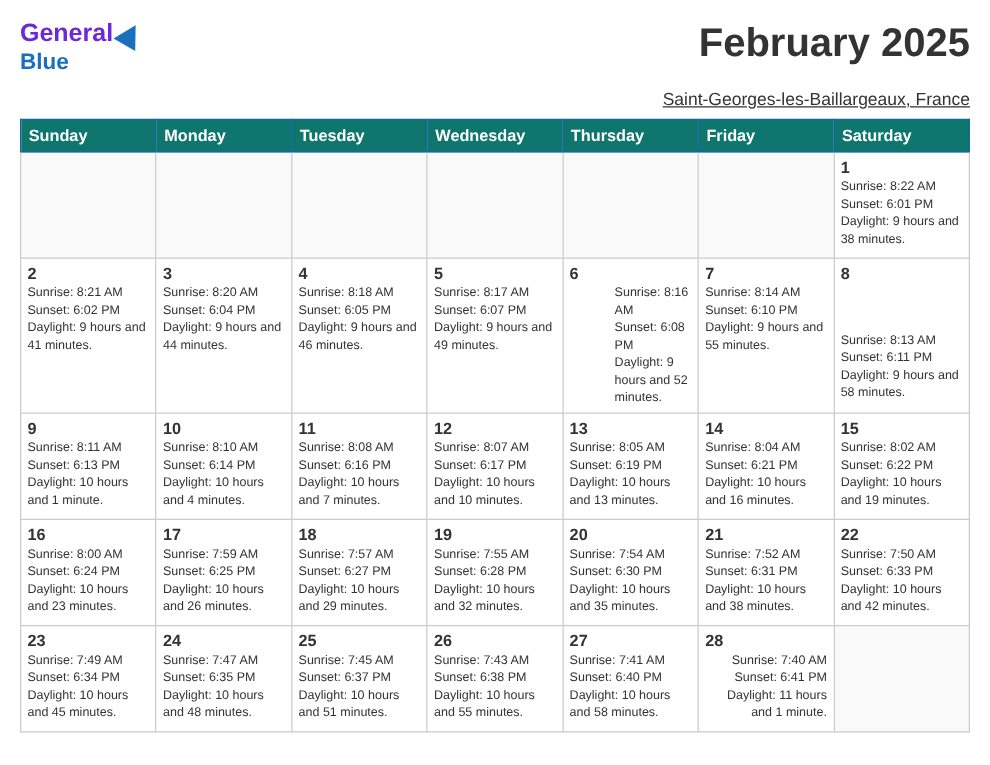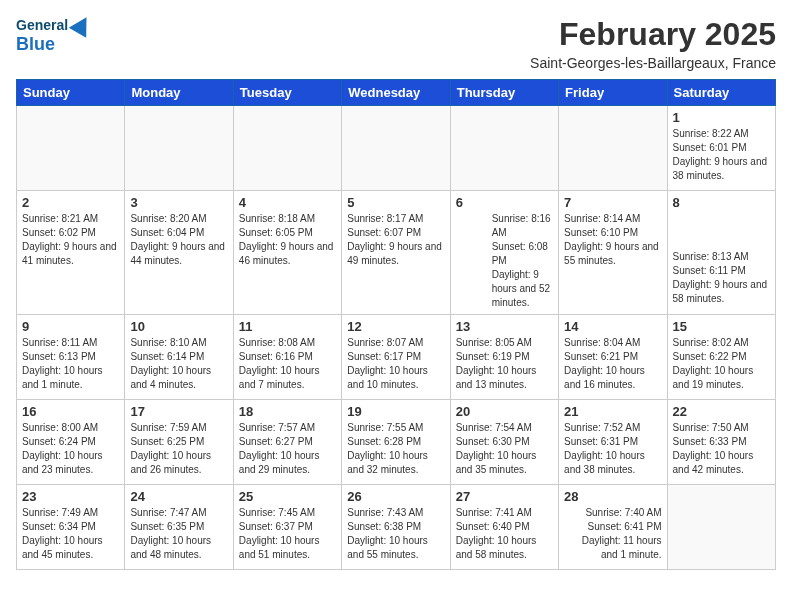--- a/index.html
+++ b/index.html
@@ -15,23 +15,23 @@
       align-items: flex-start;
       justify-content: space-between;
       margin-bottom: 8px;
     }
     .logo {
       display: flex;
       flex-direction: column;
       align-items: flex-start;
     }
     .logo-general {
-      font-size: 14px;
-      font-weight: bold;
-      color: #0c4a6e;
+      font-size: 20px;
+      font-weight: bold;
+      color: #6d28d9;
     }
     .logo-blue {
       font-size: 18px;
       font-weight: bold;
       color: #1a6fbe;
     }
     .logo-line {
       display: flex;
       align-items: center;
     }
@@ -48,29 +48,30 @@
       text-align: right;
     }
     .month-title {
       font-size: 32px;
       font-weight: bold;
       color: #333;
     }
     .location-title {
       font-size: 14px;
       color: #333;
-      margin-top: 2px;
+      margin-top: 18px;
+      text-decoration: underline;
     }
     .calendar {
       width: 100%;
       border-collapse: collapse;
       border: 1px solid #ccc;
     }
     .calendar th {
-      background-color: #1d4ed8;
+      background-color: #0f766e;
       color: #fff;
       text-align: left;
       padding: 5px 6px;
       font-size: 13px;
       font-weight: bold;
       border: 1px solid #1565a8;
     }
     .calendar td {
       vertical-align: top;
       padding: 4px 5px;

